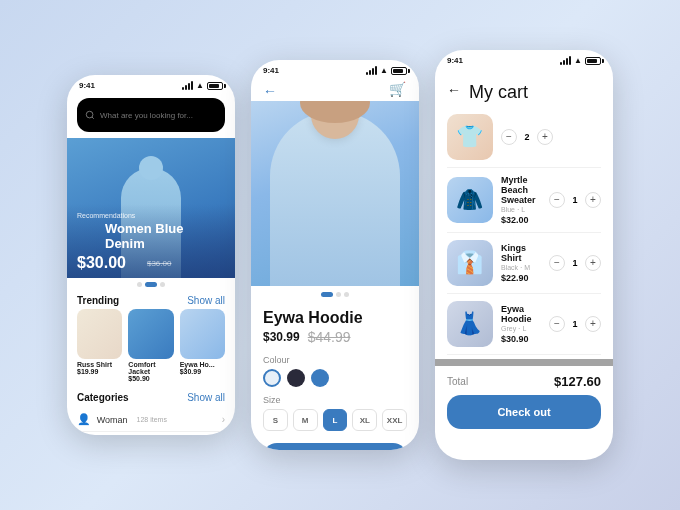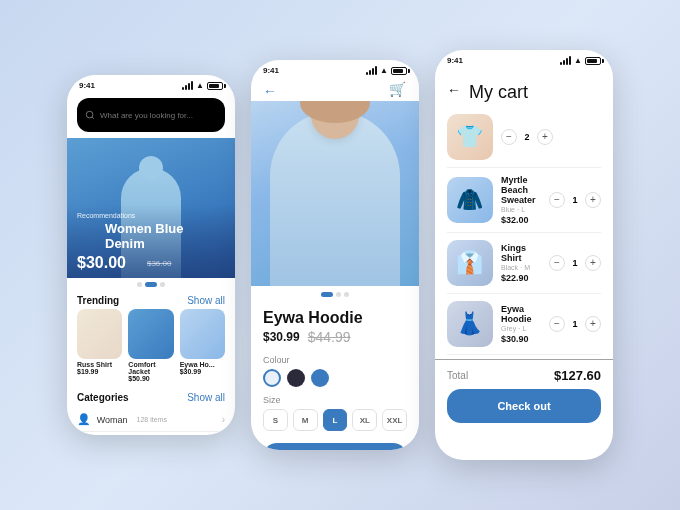--- a/index.html
+++ b/index.html
@@ -247,21 +247,21 @@
       font-size: 10px;
       display: flex; align-items: center; justify-content: center;
       cursor: pointer; color: #555;
       line-height: 1;
     }
     .qty-num { font-size: 9px; font-weight: 600; min-width: 10px; text-align: center; }
 
     .cart-total {
       display: flex; justify-content: space-between; align-items: center;
       padding: 8px 12px 6px;
-      border-top: 1px solid #a3a3a3;
+      border-top: 7px solid #a3a3a3;
       margin-top: 4px;
     }
     .total-label { font-size: 10px; color: #888; }
     .total-amount { font-size: 13px; font-weight: 700; color: #111; }
 
     .checkout-btn {
       margin: 0 12px 8px;
       background: #3a7bbf;
       color: #fff;
       border: none;

